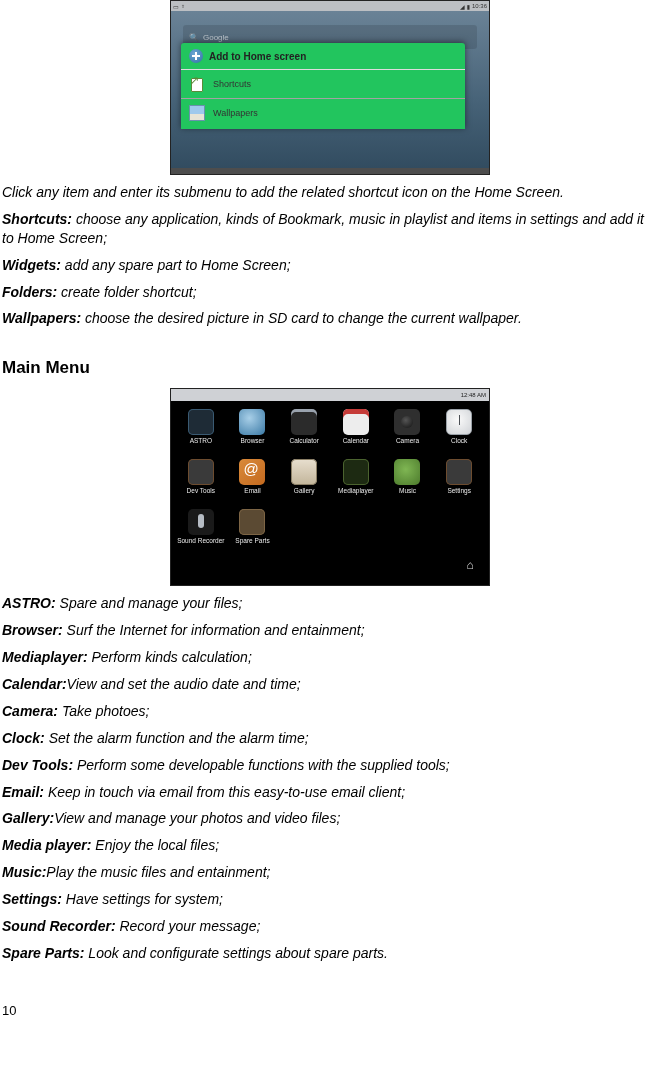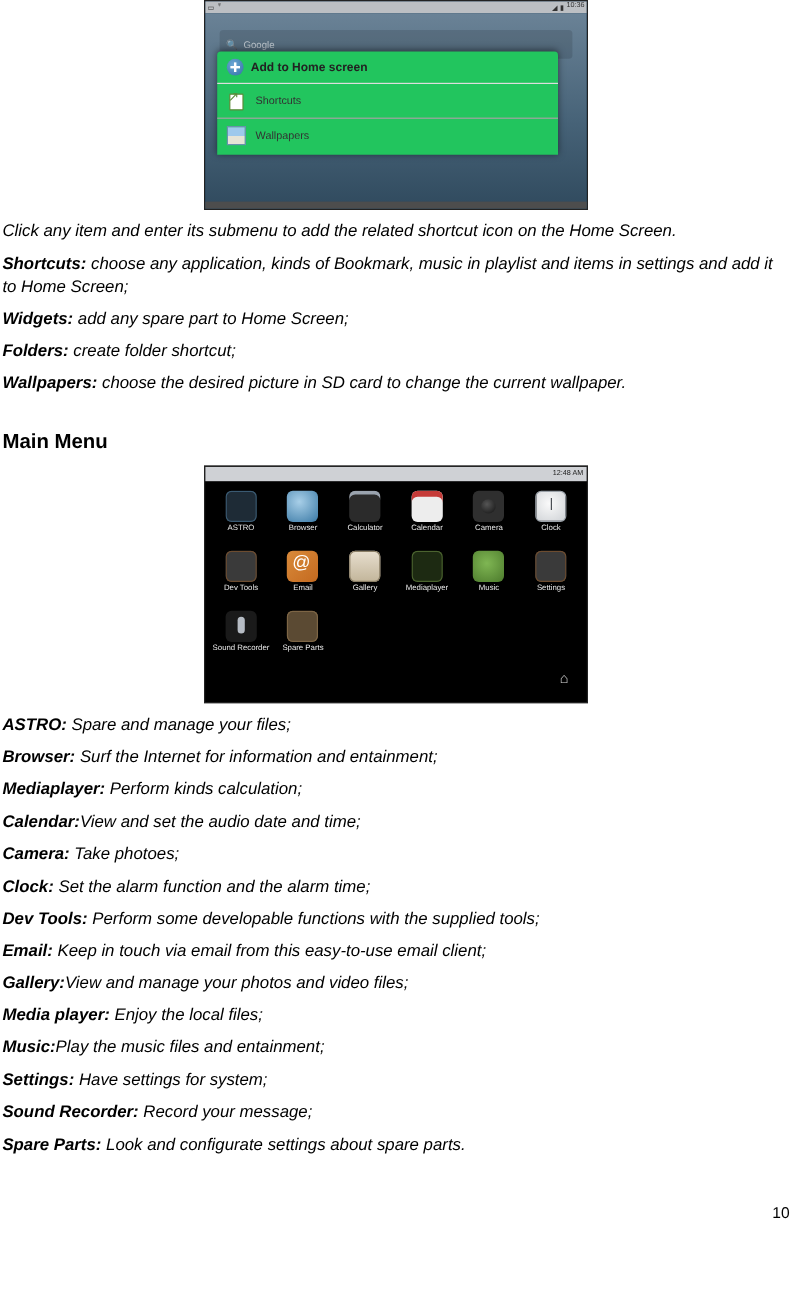--- a/index.html
+++ b/index.html
@@ -12,21 +12,21 @@
     min-height: 1079px;
     padding: 0 2px 20px 2px;
     position: relative;
   }
   .figure-center { display: flex; justify-content: center; }
 
   
   .para { margin: 8px 0; line-height: 1.35; font-style: italic; }
   .para .bold { font-weight: bold; }
   .section-head { font-weight: bold; font-size: 17px; margin-top: 30px; margin-bottom: 10px; }
-  .page-num { text-align: right; font-size: 13px; margin-top: 40px; }
+  .page-num { text-align: left; font-size: 13px; margin-top: 40px; }
 
   
   .shot1 {
     width: 320px; height: 175px;
     background: #1a3a52;
     position: relative;
     overflow: hidden;
     border: 1px solid #222;
   }
   .shot1-status {

